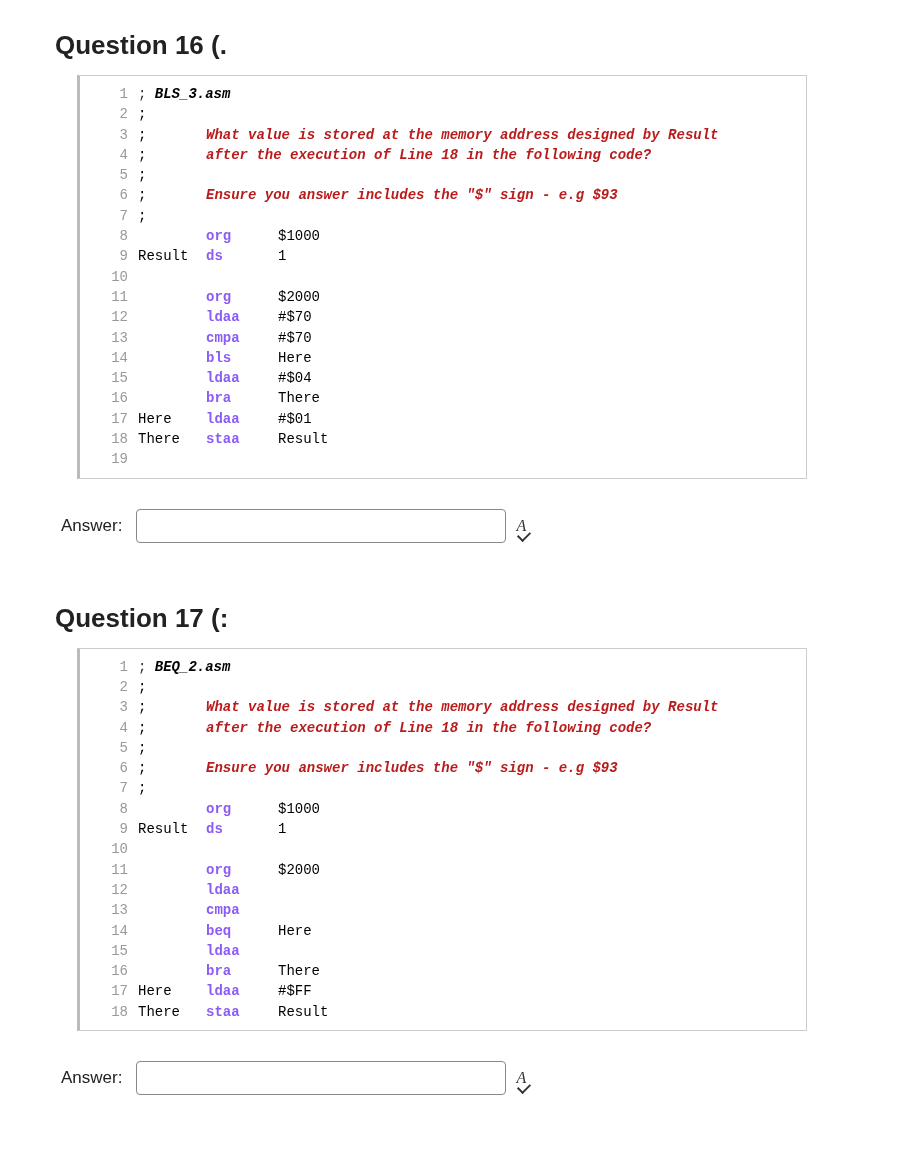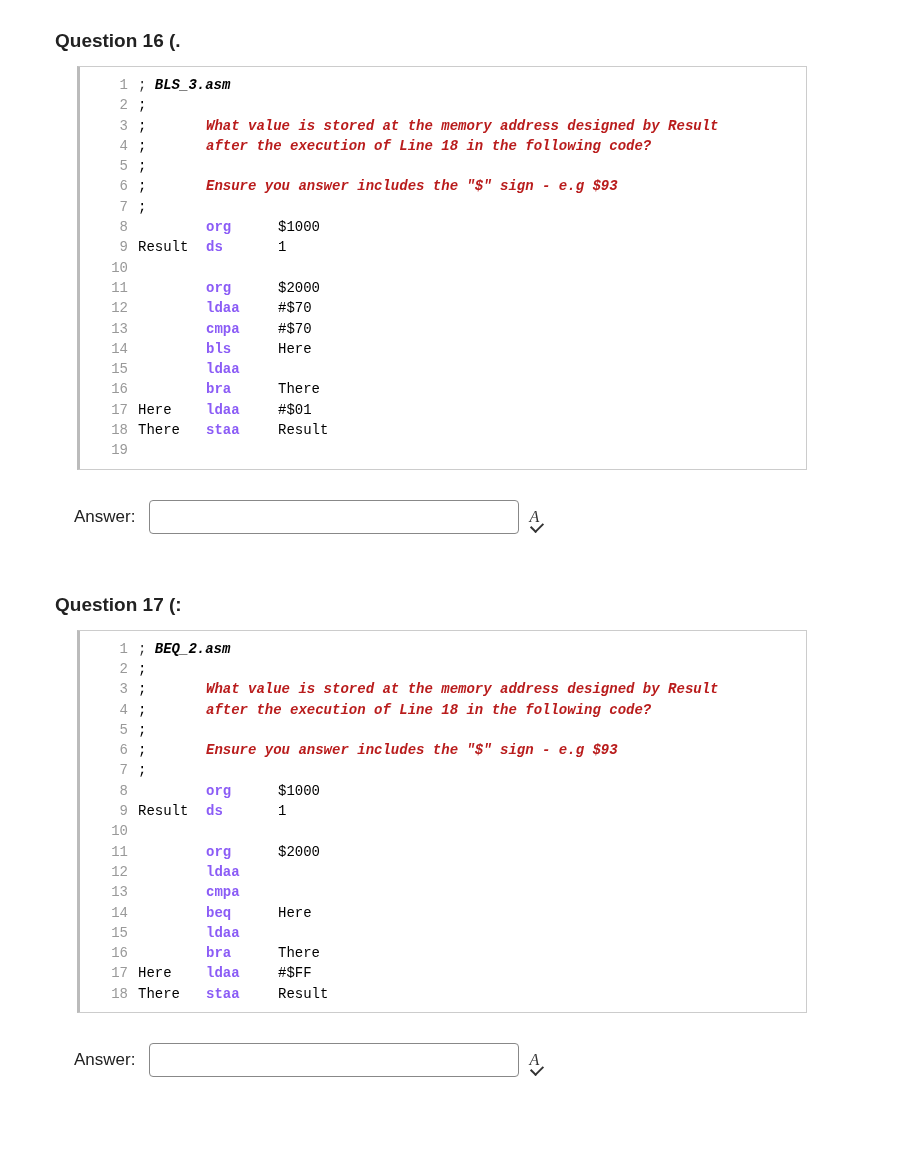--- a/index.html
+++ b/index.html
@@ -8,21 +8,21 @@
       margin: 0;
       padding: 30px 55px;
       color: #333;
       font-size: 14px;
     }
     .question-block {
       margin-bottom: 60px;
     }
     .question-title {
       font-weight: bold;
-      font-size: 19px;
+      font-size: 26px;
       color: #222;
       margin-bottom: 14px;
     }
     .code-block {
       border: 1px solid #ccc;
       border-left: 3px solid #bbb;
       padding: 8px 0 8px 0;
       font-family: "Courier New", monospace;
       font-size: 14px;
       background: #fff;
@@ -64,21 +64,21 @@
       color: #000;
     }
     .italic-green {
       font-style: italic;
       color: #b91c1c;
       font-weight: bold;
     }
     .answer-row {
       display: flex;
       align-items: center;
-      margin-left: 19px;
+      margin-left: 6px;
     }
     .answer-label {
       font-size: 17px;
       color: #222;
       margin-right: 14px;
     }
     .answer-input {
       width: 370px;
       height: 34px;
       border: 1px solid #888;
@@ -123,21 +123,21 @@
         <div class="code-line"><span class="line-num">5</span><span class="col-label">;</span><span class="col-opcode"></span><span class="col-operand"></span></div>
         <div class="code-line"><span class="line-num">6</span><span class="col-label">;</span><span class="italic-green">Ensure you answer includes the "$" sign - e.g $93</span></div>
         <div class="code-line"><span class="line-num">7</span><span class="col-label">;</span><span class="col-opcode"></span><span class="col-operand"></span></div>
         <div class="code-line"><span class="line-num">8</span><span class="col-label"></span><span class="col-opcode">org</span><span class="col-operand">$1000</span></div>
         <div class="code-line"><span class="line-num">9</span><span class="col-label">Result</span><span class="col-opcode">ds</span><span class="col-operand">1</span></div>
         <div class="code-line"><span class="line-num">10</span><span class="col-label"></span><span class="col-opcode"></span><span class="col-operand"></span></div>
         <div class="code-line"><span class="line-num">11</span><span class="col-label"></span><span class="col-opcode">org</span><span class="col-operand">$2000</span></div>
         <div class="code-line"><span class="line-num">12</span><span class="col-label"></span><span class="col-opcode">ldaa</span><span class="col-operand">#$70</span></div>
         <div class="code-line"><span class="line-num">13</span><span class="col-label"></span><span class="col-opcode">cmpa</span><span class="col-operand">#$70</span></div>
         <div class="code-line"><span class="line-num">14</span><span class="col-label"></span><span class="col-opcode">bls</span><span class="col-operand">Here</span></div>
-        <div class="code-line"><span class="line-num">15</span><span class="col-label"></span><span class="col-opcode">ldaa</span></div>
+        <div class="code-line"><span class="line-num">15</span><span class="col-label"></span><span class="col-opcode">ldaa</span><span class="col-operand">#$04</span></div>
         <div class="code-line"><span class="line-num">16</span><span class="col-label"></span><span class="col-opcode">bra</span><span class="col-operand">There</span></div>
         <div class="code-line"><span class="line-num">17</span><span class="col-label">Here</span><span class="col-opcode">ldaa</span><span class="col-operand">#$01</span></div>
         <div class="code-line"><span class="line-num">18</span><span class="col-label">There</span><span class="col-opcode">staa</span><span class="col-operand">Result</span></div>
         <div class="code-line"><span class="line-num">19</span><span class="col-label"></span><span class="col-opcode"></span><span class="col-operand"></span></div>
       </div>
       <div class="answer-row">
         <span class="answer-label">Answer:</span>
         <input type="text" class="answer-input" style="">
         <span class="spellcheck-icon">A</span>
       </div>

